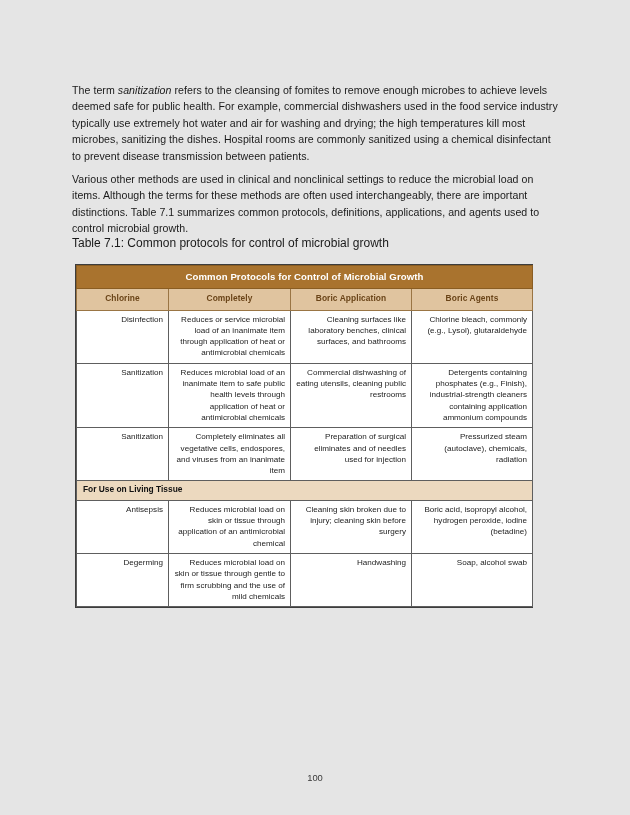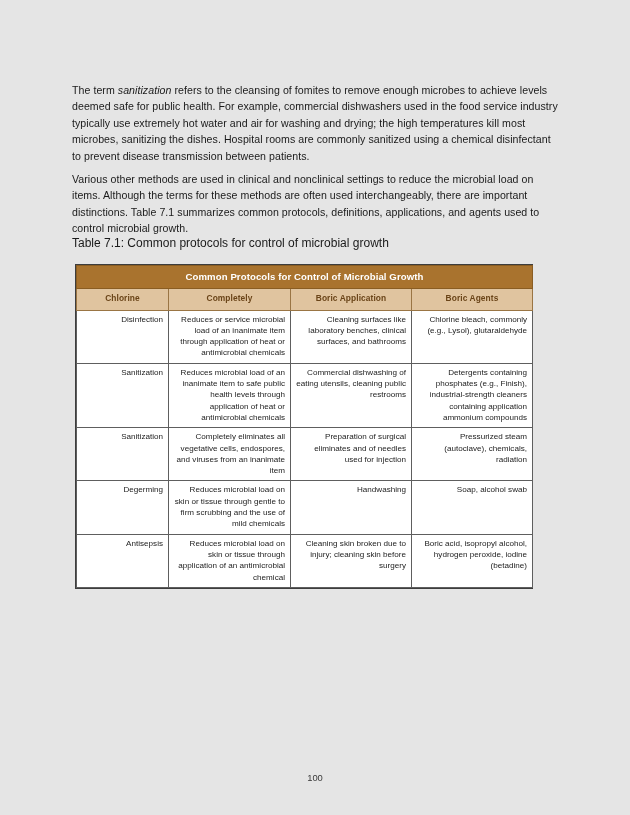--- a/index.html
+++ b/index.html
@@ -174,31 +174,34 @@
             <td class="c-definition">Reduces microbial load of an inanimate item to safe public health levels through application of heat or antimicrobial chemicals</td>
             <td class="c-application">Commercial dishwashing of eating utensils, cleaning public restrooms</td>
             <td class="c-agents">Detergents containing phosphates (e.g., Finish), industrial-strength cleaners containing application ammonium compounds</td>
           </tr>
           <tr class="data-row">
             <td class="c-protocol">Sanitization</td>
             <td class="c-definition">Completely eliminates all vegetative cells, endospores, and viruses from an inanimate item</td>
             <td class="c-application">Preparation of surgical eliminates and of needles used for injection</td>
             <td class="c-agents">Pressurized steam (autoclave), chemicals, radiation</td>
           </tr>
+          <tr class="section-row">
+            <td colspan="4">For Use on Living Tissue</td>
+          </tr>
+          <tr class="data-row">
+            <td class="c-protocol">Antisepsis</td>
+            <td class="c-definition">Reduces microbial load on skin or tissue through application of an antimicrobial chemical</td>
+            <td class="c-application">Cleaning skin broken due to injury; cleaning skin before surgery</td>
+            <td class="c-agents">Boric acid, isopropyl alcohol, hydrogen peroxide, iodine (betadine)</td>
+          </tr>
           <tr class="data-row">
             <td class="c-protocol">Degerming</td>
             <td class="c-definition">Reduces microbial load on skin or tissue through gentle to firm scrubbing and the use of mild chemicals</td>
             <td class="c-application">Handwashing</td>
             <td class="c-agents">Soap, alcohol swab</td>
           </tr>
-          <tr class="data-row">
-            <td class="c-protocol">Antisepsis</td>
-            <td class="c-definition">Reduces microbial load on skin or tissue through application of an antimicrobial chemical</td>
-            <td class="c-application">Cleaning skin broken due to injury; cleaning skin before surgery</td>
-            <td class="c-agents">Boric acid, isopropyl alcohol, hydrogen peroxide, iodine (betadine)</td>
-          </tr>
         </tbody>
     </table>
   </div>
 
   <div id="page-number">100</div>
 
 </div>
 
 </body></html>

